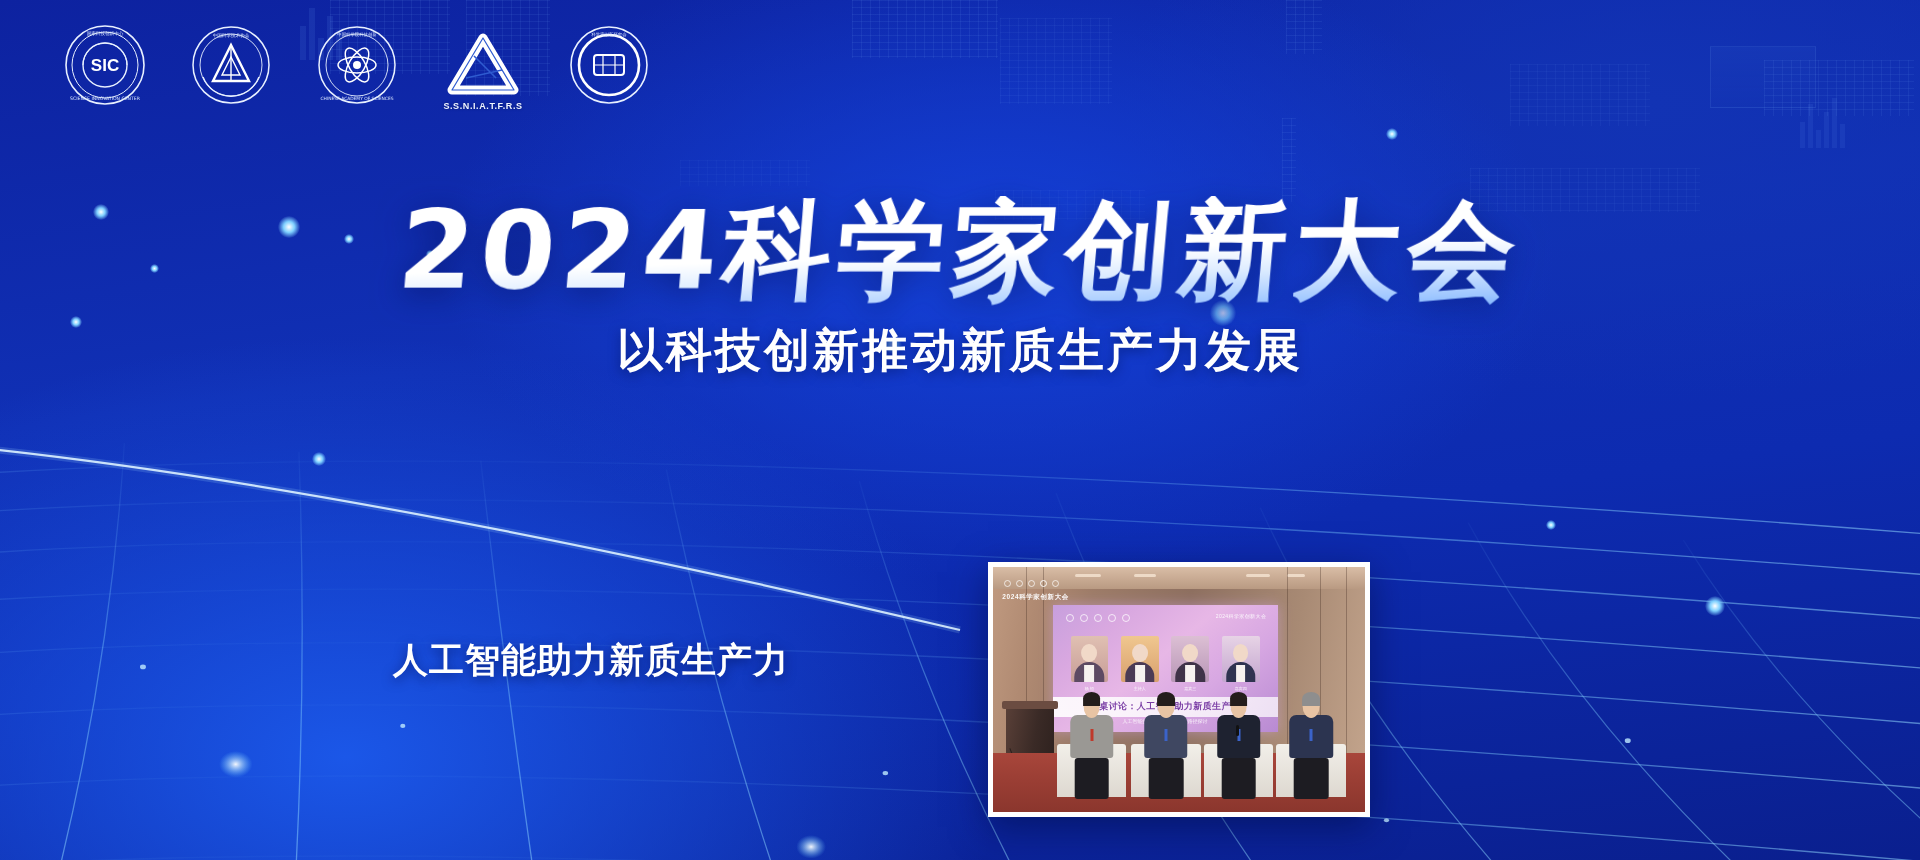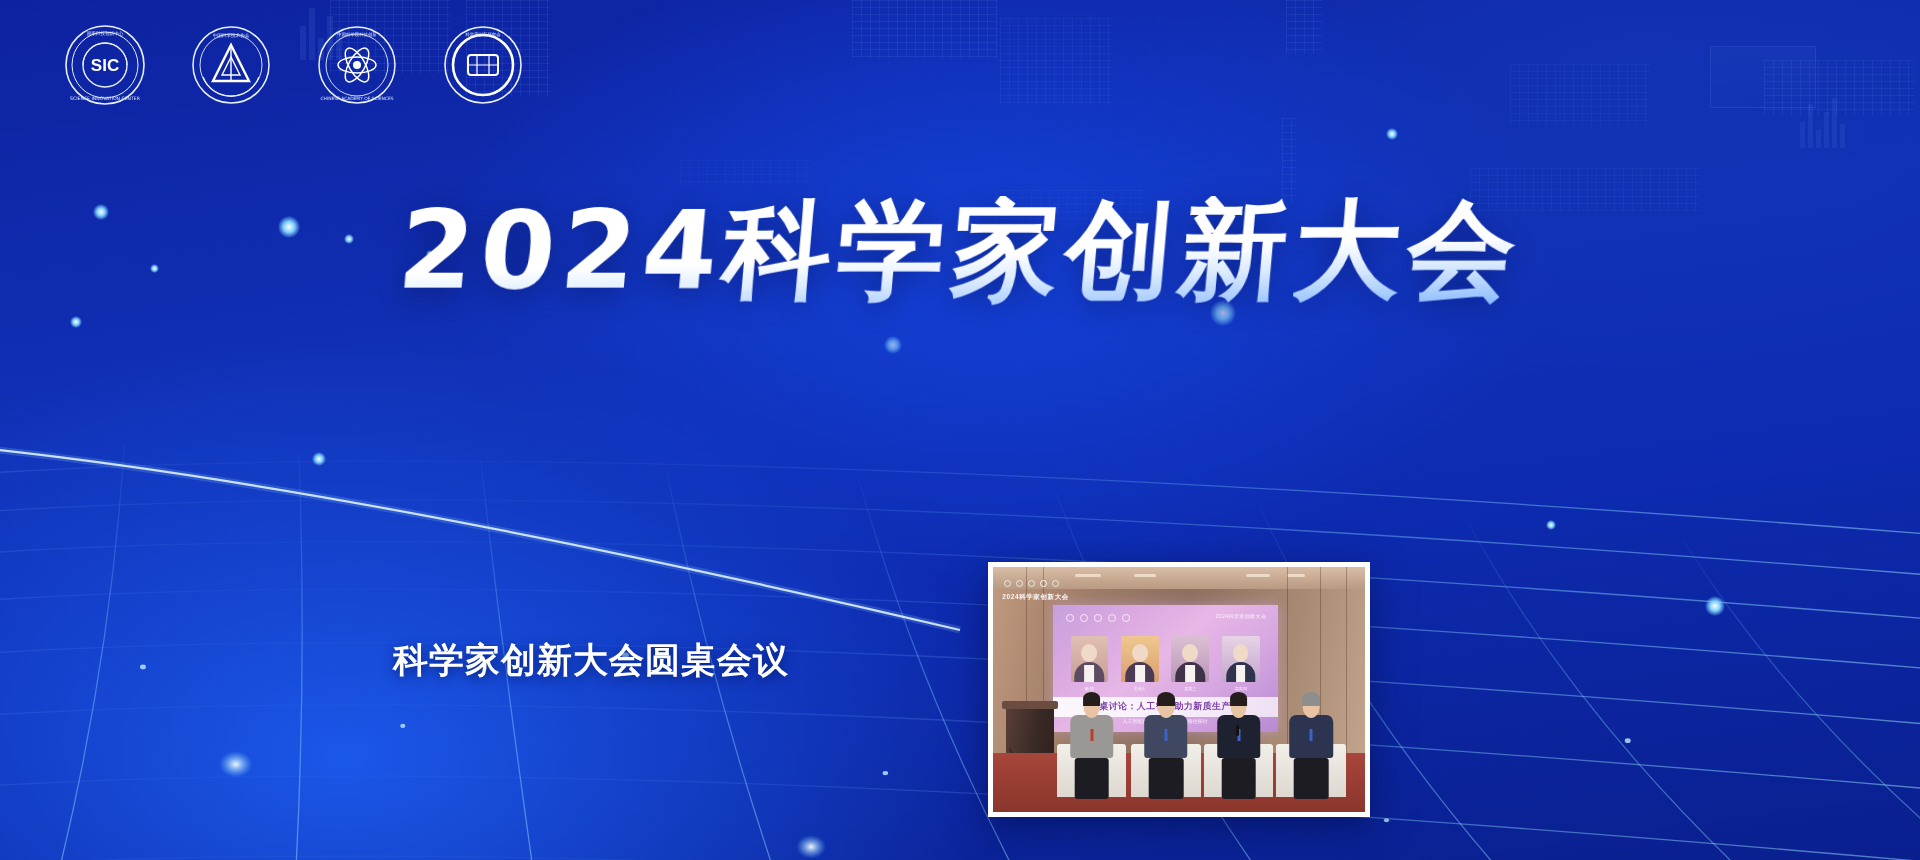--- a/index.html
+++ b/index.html
@@ -281,41 +281,51 @@
           <ellipse cx="42" cy="42" rx="19" ry="8" transform="rotate(120 42 42)"></ellipse>
         </g>
         <circle cx="42" cy="42" r="4" fill="#ffffff"></circle>
         <g fill="#dbe8ff" font-size="4.4" font-family="DejaVu Sans, sans-serif">
           <text x="42" y="13" text-anchor="middle">中国科学院科技创新</text>
           <text x="42" y="77" text-anchor="middle">CHINESE ACADEMY OF SCIENCES</text>
         </g>
       </svg>
     </div>
 
+    <div class="logo">
+      <svg width="78" height="70" viewBox="0 0 78 70">
+        <path d="M39 8 L70 60 L8 60 Z" fill="none" stroke="#ffffff" stroke-width="9" stroke-linejoin="round"></path>
+        <path d="M39 8 L70 60 L8 60 Z" fill="none" stroke="#2f5bd0" stroke-width="1.2" stroke-linejoin="round"></path>
+        <path d="M30 26 L52 48" stroke="#2f5bd0" stroke-width="1.6"></path>
+        <path d="M22 48 L58 40" stroke="#2f5bd0" stroke-width="1.4"></path>
+      </svg>
+      <div class="logo-cap">S.S.N.I.A.T.F.R.S</div>
+    </div>
 
     <div class="logo">
       <svg width="84" height="84" viewBox="0 0 84 84">
         <circle cx="42" cy="42" r="38" fill="none" stroke="#e8f0ff" stroke-width="1.6"></circle>
         <circle cx="42" cy="42" r="30" fill="none" stroke="#ffffff" stroke-width="2.6"></circle>
         <rect x="27" y="32" width="30" height="20" rx="3" fill="none" stroke="#ffffff" stroke-width="2"></rect>
         <path d="M27 42 h30 M36 32 v20 M48 32 v20" stroke="#ffffff" stroke-width="1.2"></path>
         <g fill="#dbe8ff" font-size="4.4" font-family="DejaVu Sans, sans-serif">
           <text x="42" y="13" text-anchor="middle">科学家创新研究会</text>
         </g>
       </svg>
     </div>
 
   </div>
 
   <div class="title-wrap">
     <div class="main-title">2024科学家创新大会</div>
+    <div class="sub-title">以科技创新推动新质生产力发展</div>
   </div>
 
   <div class="caption">
-    <div>科学家创新大会圆桌会议</div>
+    <div>人工智能助力新质生产力</div>
   </div>
 
   <div class="photo">
     <div class="ph-inner">
 
       <div class="wall"></div>
       <div class="ceil"></div>
       <div class="ceillamp" style="left:22%;width:26px;"></div>
       <div class="ceillamp" style="left:38%;width:22px;"></div>
       <div class="ceillamp" style="left:68%;width:24px;"></div>

